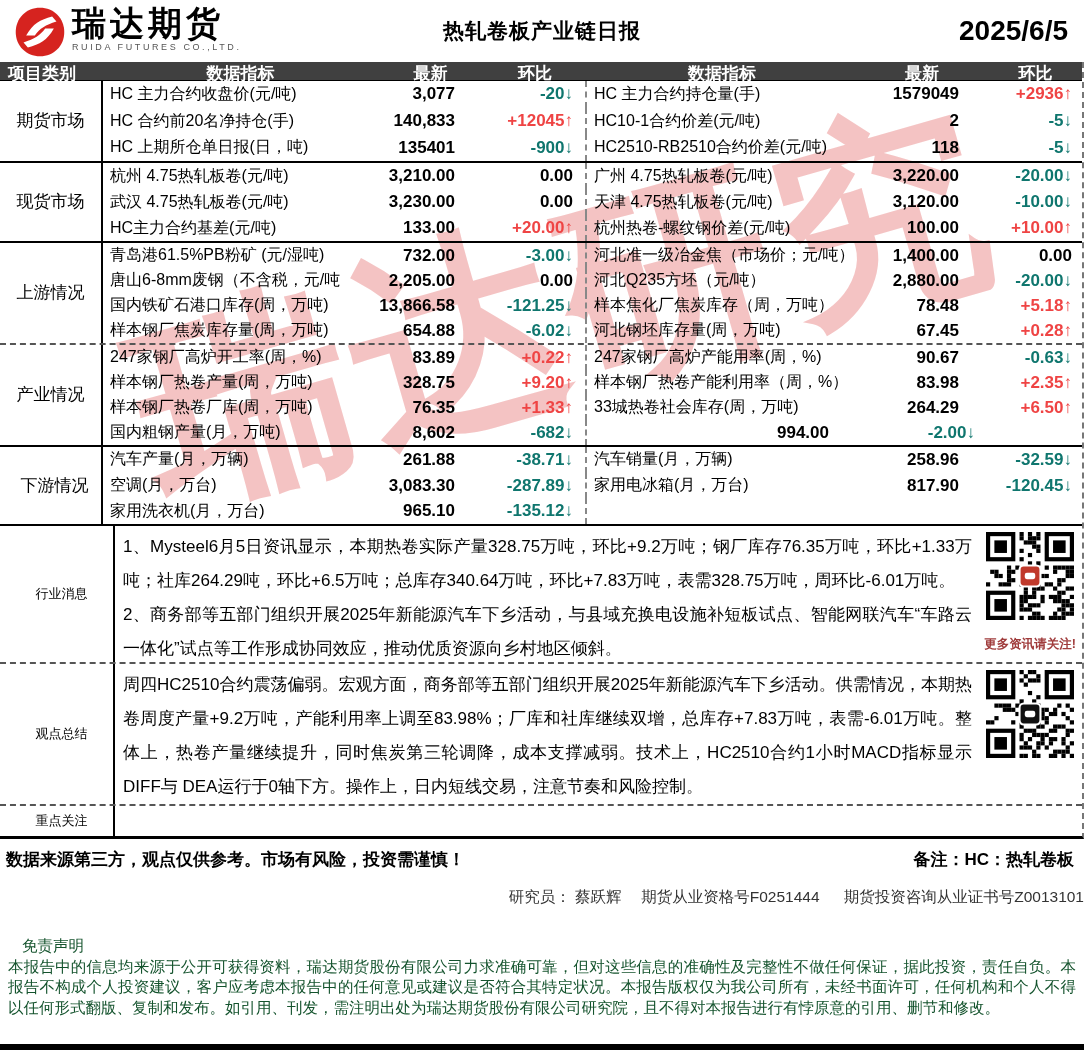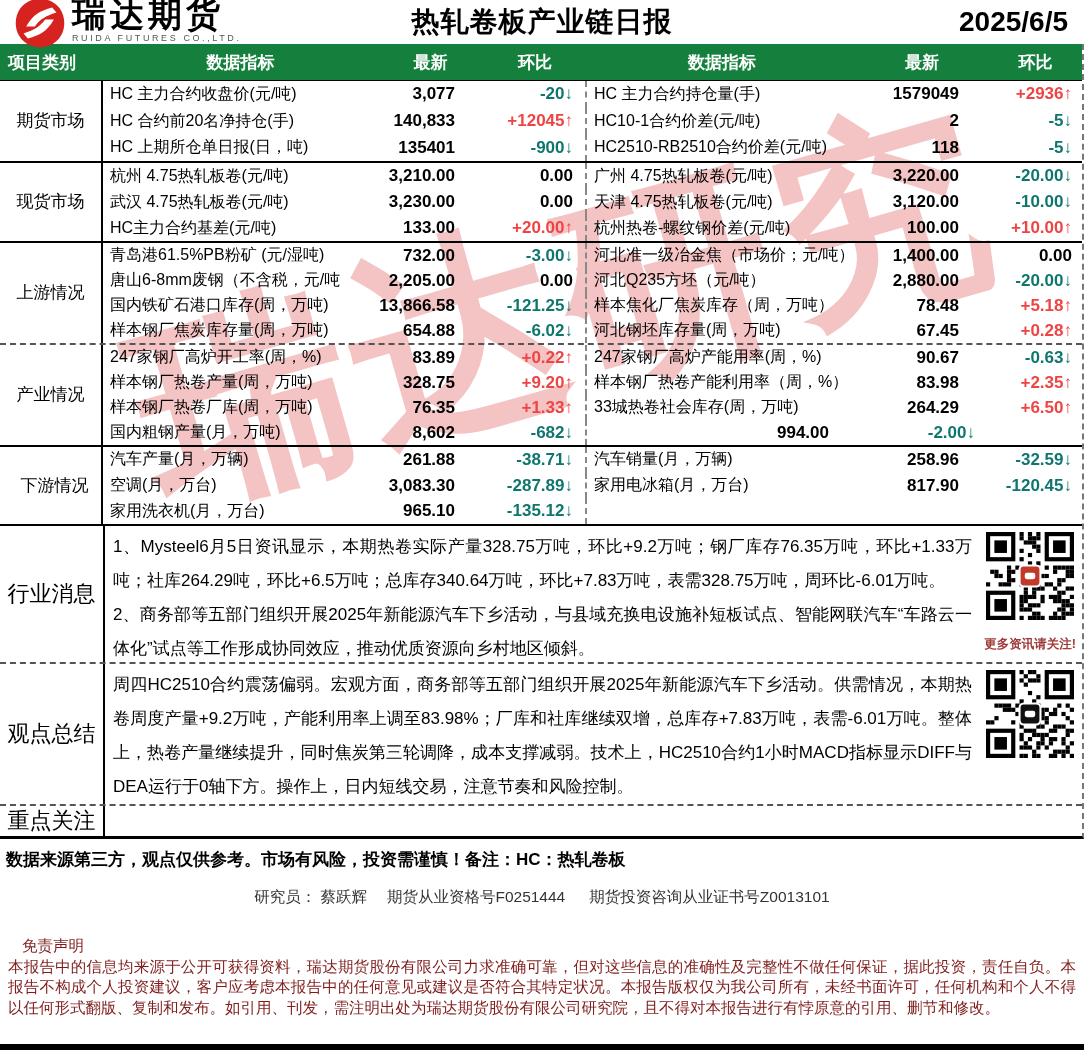--- a/index.html
+++ b/index.html
@@ -8,67 +8,67 @@
   .page{position:relative;width:1084px;height:1051px;}
 
   
   .watermark{position:absolute;left:110px;top:191px;width:910px;height:230px;
     font-size:212px;font-weight:bold;color:#E57373;opacity:.42;letter-spacing:8px;
     transform:rotate(-16deg);white-space:nowrap;z-index:1;pointer-events:none;line-height:230px;text-align:center;}
 
   .content{position:relative;z-index:2;}
 
   
-  .report-header{height:44px;display:flex;align-items:center;position:relative;}
+  .report-header{height:62px;display:flex;align-items:center;position:relative;}
   .logo{display:flex;align-items:flex-start;padding-left:14px;width:240px;}
   .logo-mark{width:52px;height:52px;flex:0 0 auto;margin-top:2px;}
   .logo-text{margin-left:6px;}
   .logo-brand{font-size:34px;font-weight:bold;letter-spacing:4px;line-height:38px;}
   .logo-sub{font-size:9px;letter-spacing:2.6px;color:#555;margin-top:0;}
-  .report-title{position:absolute;left:0;right:0;text-align:center;font-size:28px;font-weight:bold;letter-spacing:1px;}
+  .report-title{position:absolute;left:0;right:0;text-align:center;font-size:21px;font-weight:bold;letter-spacing:1px;}
   .report-date{margin-left:auto;padding-right:16px;font-size:28px;font-weight:bold;}
 
   
   .big-table{border-right:2px dashed #777;border-bottom:3px solid #000;}
   .thead,.section{display:grid;grid-template-columns:103px 275px 105px 104px 270px 130px 97px;}
-  .thead{background:#15803d;color:#fff;height:36px;align-items:center;font-weight:bold;font-size:17px;}
+  .thead{background:#404040;color:#fff;height:18px;align-items:center;font-weight:bold;font-size:17px;}
   .thead .c1{padding-left:8px;text-align:left;}
   .thead .c{text-align:center;}
   .section{align-content:stretch;}
   .top-thin{border-top:1.5px solid #000;}
   .top-solid{border-top:2.5px solid #000;}
   .top-dashed{border-top:2px dashed #555;}
   .cell{display:flex;align-items:center;font-size:16px;line-height:1.05;}
   .cat{grid-column:1;justify-content:center;border-right:2px solid #000;font-size:17px;}
   .lab{padding-left:7px;white-space:nowrap;overflow:hidden;}
   .val{justify-content:flex-end;padding-right:28px;font-weight:bold;font-size:17px;white-space:nowrap;}
   .chg{justify-content:flex-end;padding-right:12px;font-weight:bold;font-size:17px;white-space:nowrap;}
   .chg.up{color:#ef4444;}
   .chg.down{color:#0f766e;}
   .chg.flat{color:#000;text-align:center;}
   .halfline{border-right:2px dashed #888;}
 
   
   .txt-section{display:flex;}
   .txt-cat{width:103px;flex:0 0 103px;display:flex;align-items:center;justify-content:center;
-           border-right:2px solid #000;font-size:22px;}
+           border-right:2px solid #000;font-size:13px;padding-left:10px;}
   .txt-body{flex:1;padding:4px 6px 0 8px;font-size:17px;line-height:34px;text-align:justify;}
   .txt-body p{margin:0;}
   .qr-col{width:104px;flex:0 0 104px;display:flex;flex-direction:column;align-items:center;padding-top:6px;gap:12px;}
   .qr-box{width:88px;height:88px;background:#fff;}
   .qr-caption{font-size:12.5px;font-weight:bold;color:#A03C3C;margin-top:4px;white-space:nowrap;}
   .sec-news{height:136px;}
   .sec-summary{height:140px;}
   .sec-focus{height:30px;}
 
   
-  .footnote-row{display:flex;justify-content:flex-start;align-items:baseline;
+  .footnote-row{display:flex;justify-content:space-between;align-items:baseline;
                 padding:9px 10px 0 6px;font-weight:bold;font-size:17px;}
-  .researcher{ text-align:center;margin-top:16px;font-size:15.5px;color:#333;}
-  .disclaimer{margin-top:28px;padding:0 8px;font-size:15.5px;line-height:20.5px;color:#7f1d1d;}
+  .researcher{ text-align:right;margin-top:16px;font-size:15.5px;color:#333;}
+  .disclaimer{margin-top:28px;padding:0 8px;font-size:15.5px;line-height:20.5px;color:#14532d;}
   .disclaimer-title{padding-left:14px;}
   .disclaimer-body{margin:0;text-align:justify;}
   .bottom-bar{position:absolute;left:0;bottom:1px;width:1084px;height:6px;background:#000;}
 </style>
 </head>
 <body>
 
 <div class="page">
   <div class="watermark">瑞达研究</div>
 

